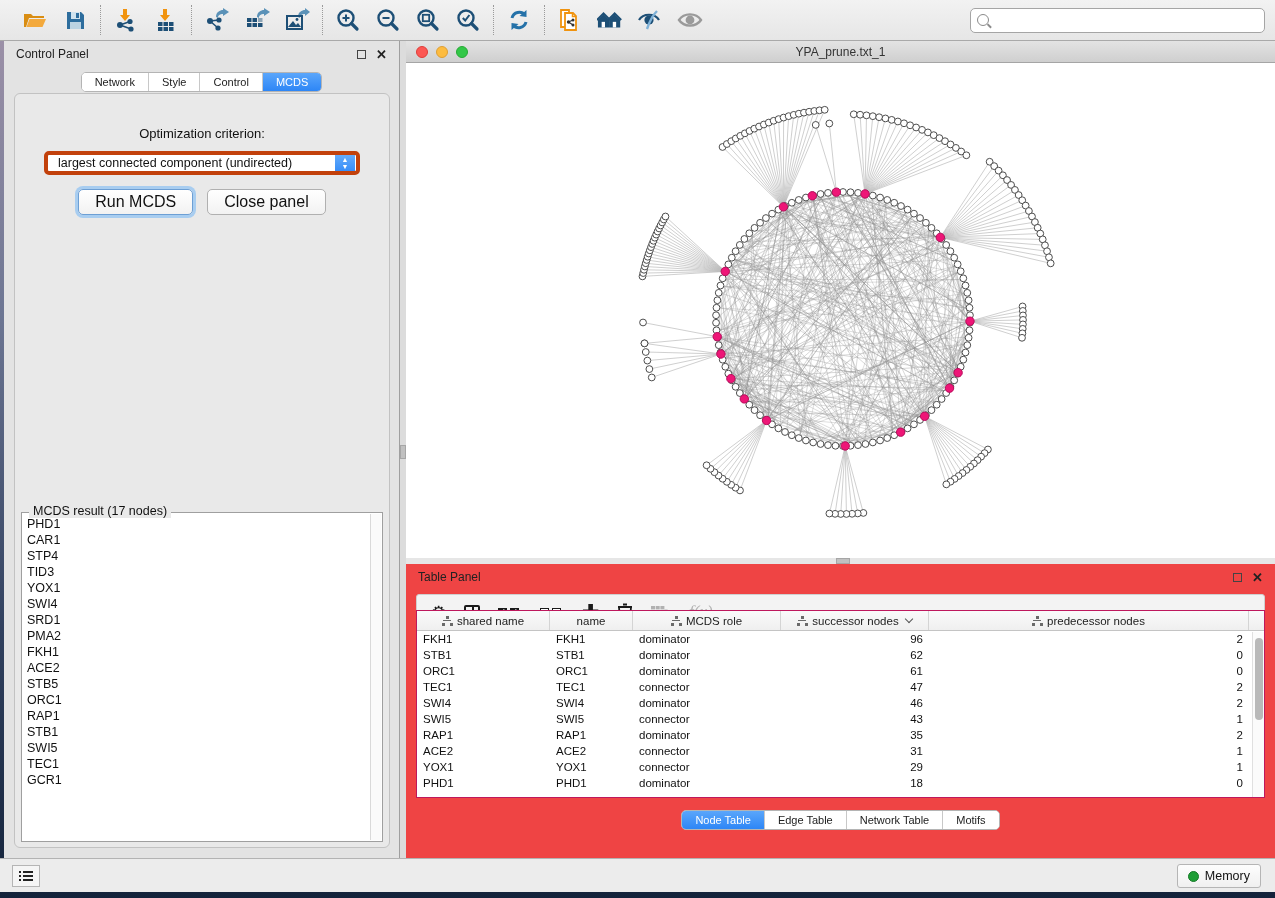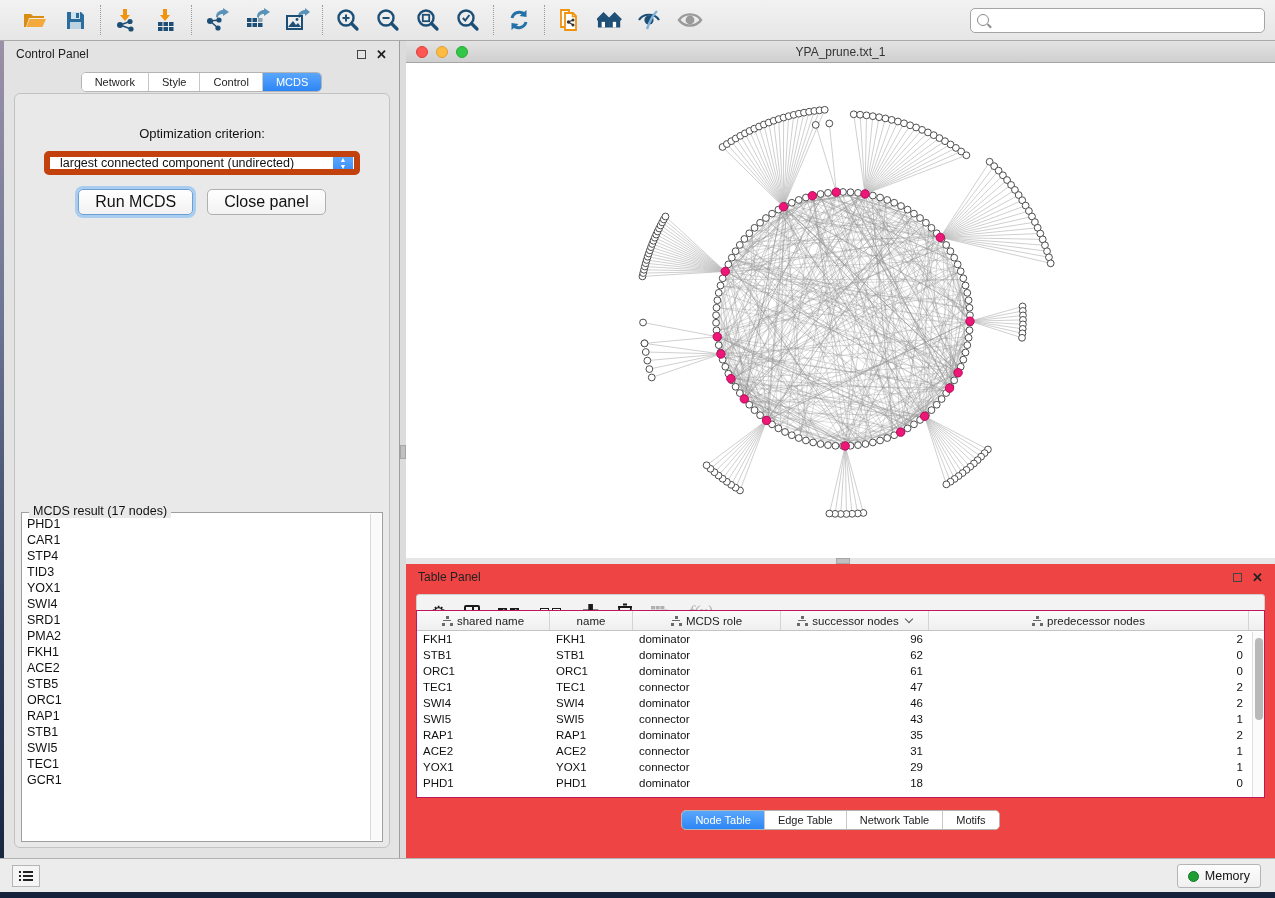--- a/index.html
+++ b/index.html
@@ -32,21 +32,21 @@
   .cp-inner { position:absolute; left:10px; top:52px; width:376px; height:755px;
     background:#e9e9e9; border:1px solid #c2c2c2; border-radius:6px; }
   .cp-tabs { position:absolute; top:31px; left:0; width:100%; display:flex; justify-content:center; z-index:2; }
   .seg { display:flex; border:1px solid #b4b4b4; border-radius:5px; overflow:hidden; background:#fff; }
   .seg .seg-btn { padding:3px 13px; font-size:11px; color:#222; background:#fff;
     border-right:1px solid #c8c8c8; cursor:default; }
   .seg .seg-btn:last-child { border-right:none; }
   .seg .seg-btn.active { background:linear-gradient(#5aa6fb,#2d86f6); color:#fff; }
   .opt-label { text-align:center; font-size:13px; color:#111; margin-top:32px; }
   .dropdown { margin:10px auto 0; width:316px; height:24px; background:#fff;
-    border:6px solid #c2410c; border-radius:5px; display:flex; align-items:center; overflow:hidden; }
+    border:4px solid #c2410c; border-radius:5px; display:flex; align-items:center; overflow:hidden; }
   .dropdown .dd-text { flex:1; font-size:12.5px; padding:0 10px; color:#111; white-space:nowrap; }
   .dd-step { width:20px; height:22px; margin:0 1px; border-radius:4px;
     background:linear-gradient(#6cb1fc,#2f88f7); display:flex; flex-direction:column;
     align-items:center; justify-content:center; gap:1px; }
   .dd-step span { color:#fff; font-size:7px; line-height:6px; }
   .btn-row { display:flex; justify-content:center; gap:14px; margin-top:14px; }
   .mac-btn { background:linear-gradient(#ffffff,#f2f2f2); border:1px solid #b0b0b0;
     border-radius:5px; font-size:16px; padding:3px 16px; color:#111; }
   .mac-btn.focused { box-shadow:0 0 0 3px #a8cdf0; border-color:#6d9fd4; }
   .result-group { position:absolute; left:6px; top:418px; width:362px; height:330px; }

